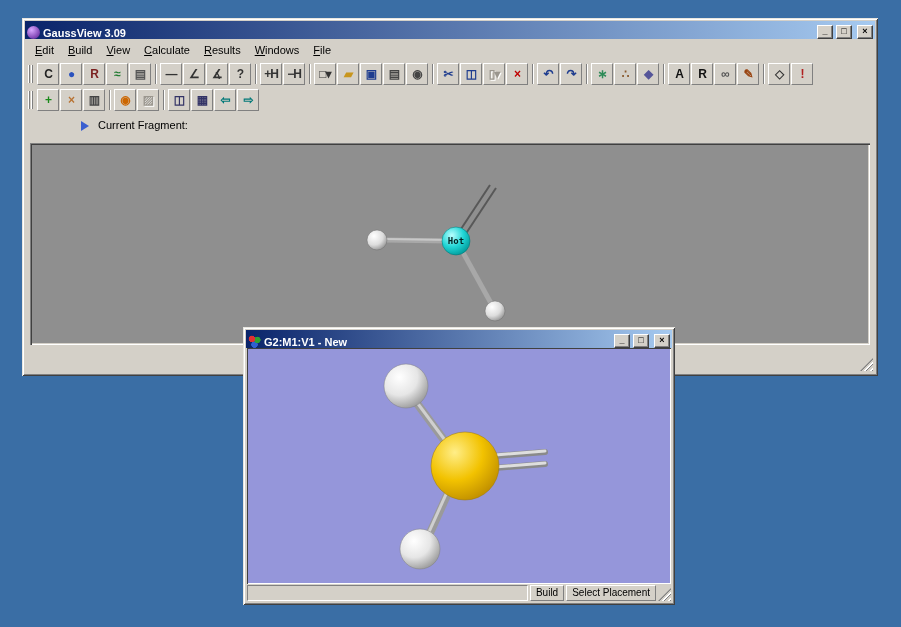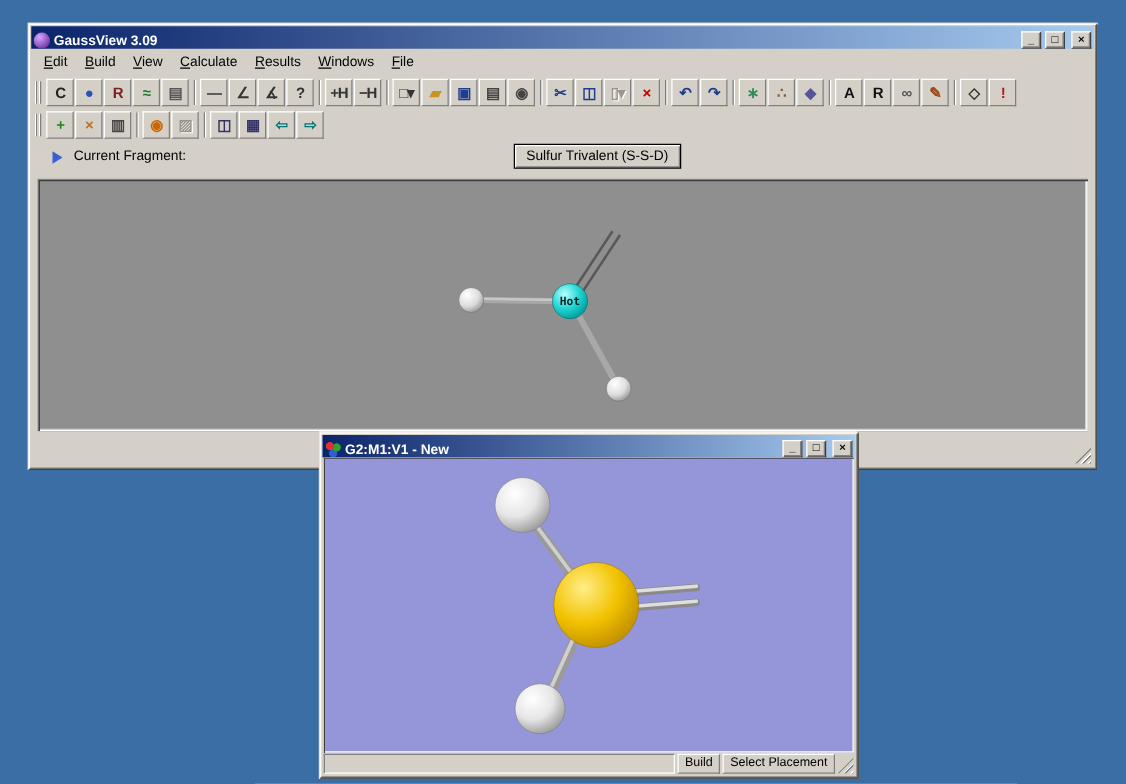--- a/index.html
+++ b/index.html
@@ -32,21 +32,21 @@
   .toolbar{height:27px;display:flex;align-items:center;padding:1px 2px;}
   .toolbar.second{height:25px;}
   .tb-items{display:contents;}
   .tb-grip{width:5px;height:18px;margin:0 4px 0 1px;flex:0 0 auto;
            background:linear-gradient(90deg,#fff 0 1px,#808080 1px 2px,transparent 2px 3px,#fff 3px 4px,#808080 4px 5px);}
   .tb-btn{width:22px;height:22px;flex:0 0 auto;display:inline-flex;align-items:center;justify-content:center;
           background:var(--chrome);border:1px solid;border-color:#ffffff #808080 #808080 #ffffff;
           margin-right:1px;font-size:12px;font-weight:bold;letter-spacing:-1px;overflow:hidden;cursor:default;}
   .tb-btn.disabled{color:#9a968e !important;text-shadow:1px 1px #ffffff;}
   .tb-sep{width:2px;height:20px;margin:0 3px;flex:0 0 auto;border-left:1px solid #808080;border-right:1px solid #ffffff;}
-  .fragment-bar{height:28px;position:relative;}
+  .fragment-bar{height:28px;position:relative;margin-left:39px;}
   .frag-arrow{position:absolute;left:17px;top:9px;width:0;height:0;
               border-left:8px solid #3a5fd0;border-top:5px solid transparent;border-bottom:5px solid transparent;}
   .frag-label{position:absolute;left:34px;top:7px;}
   .frag-button{position:absolute;left:386px;top:3px;height:20px;padding:0 9px;
                background:var(--chrome);border:1px solid #000;
                box-shadow:inset 1px 1px #ffffff, inset -1px -1px #808080;
                font:11px "Liberation Sans",sans-serif;cursor:default;}
   .view-area{position:absolute;left:8px;top:125px;width:840px;height:202px;background:var(--view_bg);
              box-shadow:inset 1px 1px #808080, inset 2px 2px #404040, inset -1px -1px #ffffff, inset -2px -2px var(--chrome);}
   .view-area svg{display:block;width:100%;height:100%;}
@@ -96,21 +96,20 @@
   </div>
 
   <div class="toolbar second">
     <span class="tb-grip"></span>
     <span class="tb-items"><span class="tb-btn" style="color: rgb(26, 138, 26);">+</span><span class="tb-btn" style="color: rgb(184, 115, 51);">×</span><span class="tb-btn" style="color: rgb(68, 68, 68);">▥</span><span class="tb-sep"></span><span class="tb-btn" style="color: rgb(204, 102, 0);">◉</span><span class="tb-btn disabled">▨</span><span class="tb-sep"></span><span class="tb-btn" style="color: rgb(51, 51, 102);">◫</span><span class="tb-btn" style="color: rgb(51, 51, 102);">▦</span><span class="tb-btn" style="color: rgb(0, 120, 120);">⇦</span><span class="tb-btn" style="color: rgb(0, 120, 120);">⇨</span></span>
   </div>
 
   <div class="fragment-bar">
     <span class="frag-arrow"></span>
     <span class="frag-label">Current Fragment:</span>
-    <button class="frag-button">Sulfur Trivalent (S-S-D)</button>
   </div>
 
   <div class="view-area">
     <svg viewBox="0 0 840 202">
       <defs>
         <radialGradient id="mWhite" cx="35%" cy="30%" r="75%">
           <stop offset="0%" stop-color="#ffffff"></stop>
             <stop offset="60%" stop-color="#dddddd"></stop>
             <stop offset="100%" stop-color="#969696"></stop>
         </radialGradient>
@@ -128,21 +127,21 @@
       <circle cx="347" cy="97" r="10" fill="url(#mWhite)" stroke="#707070" stroke-width="0.5"></circle>
       <circle cx="465" cy="168" r="10" fill="url(#mWhite)" stroke="#707070" stroke-width="0.5"></circle>
       <circle cx="426" cy="98" r="14" fill="url(#mCyan)" stroke="#007070" stroke-width="0.5"></circle>
       <text x="426" y="101" text-anchor="middle" font-family="DejaVu Sans Mono, monospace" font-size="9" font-weight="bold" fill="#002222">Hot</text>
     </svg>
   </div>
 
   <span class="corner-grip"></span>
 </div>
 
-<div class="win" id="child-window" style="left:243px;top:345px;width:432px;height:278px;z-index:5;margin-left:12px;">
+<div class="win" id="child-window" style="left:243px;top:327px;width:432px;height:278px;z-index:5;">
 
   <div class="titlebar">
     <span class="mol-icon"></span>
     <span class="title-text">G2:M1:V1 - New</span>
     <span class="win-btn">_</span>
     <span class="win-btn">□</span>
     <span class="win-btn close">×</span>
   </div>
 
   <div class="child-client">

